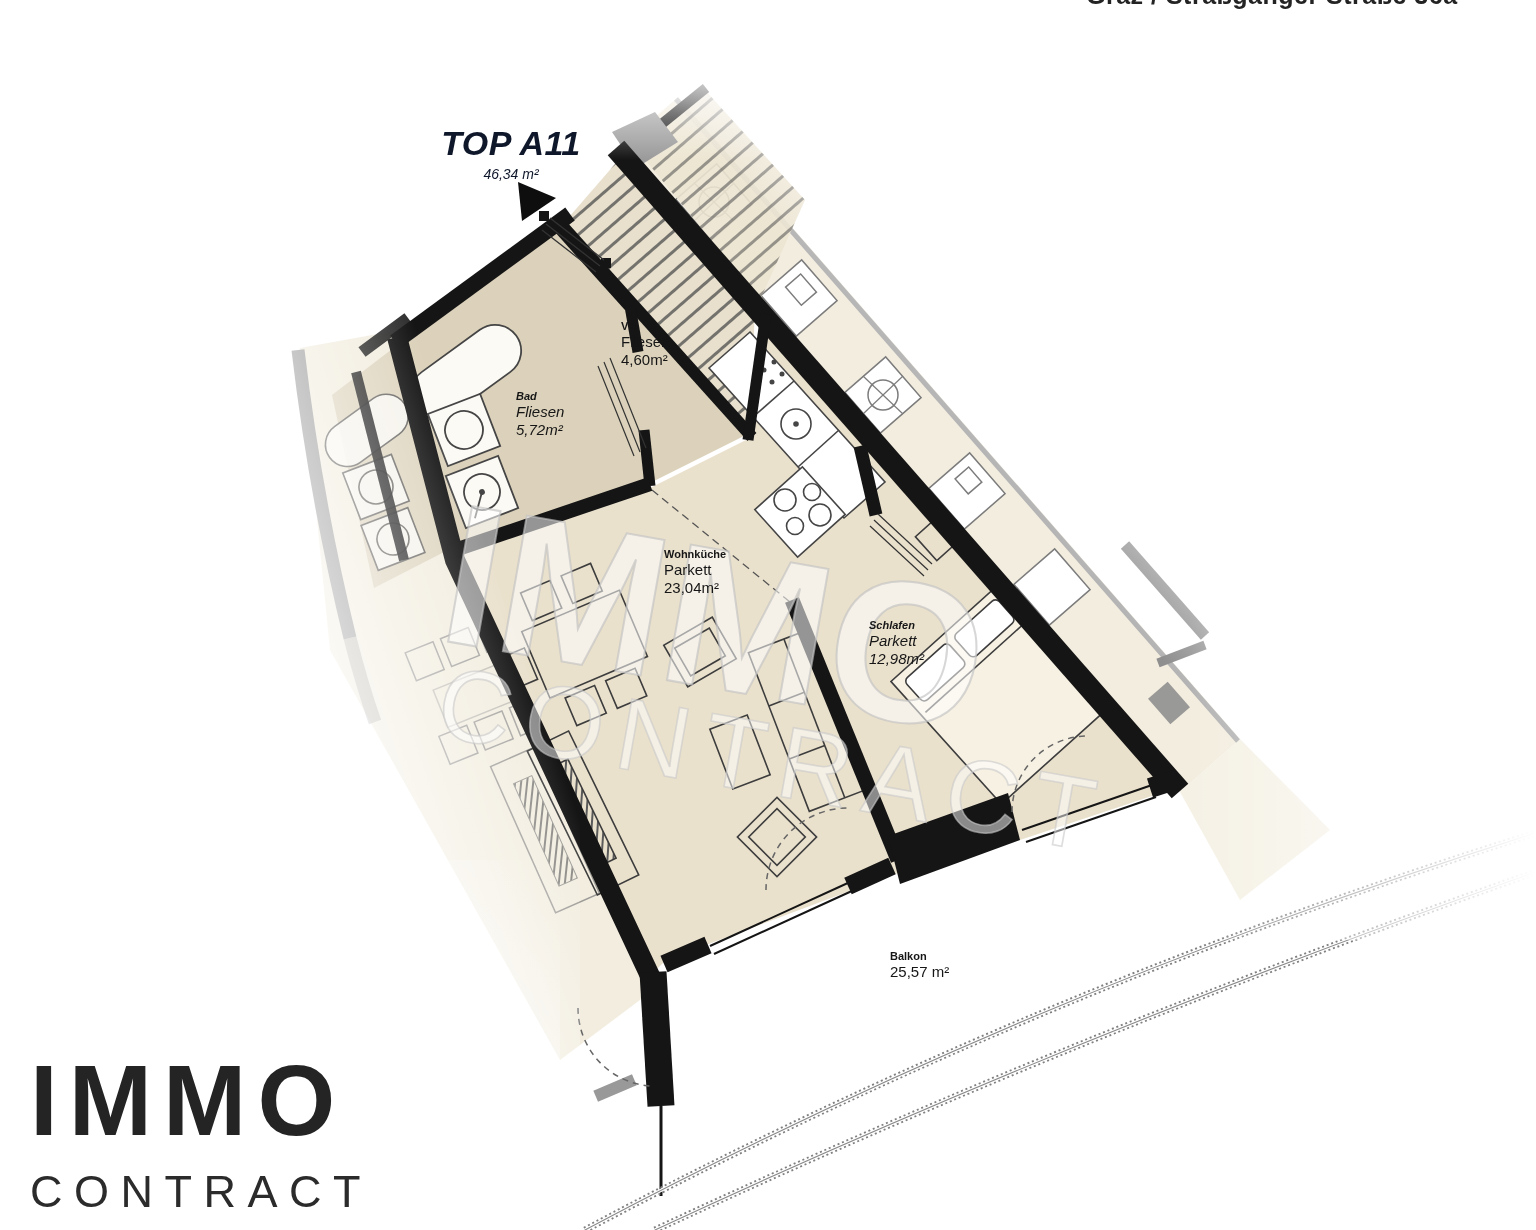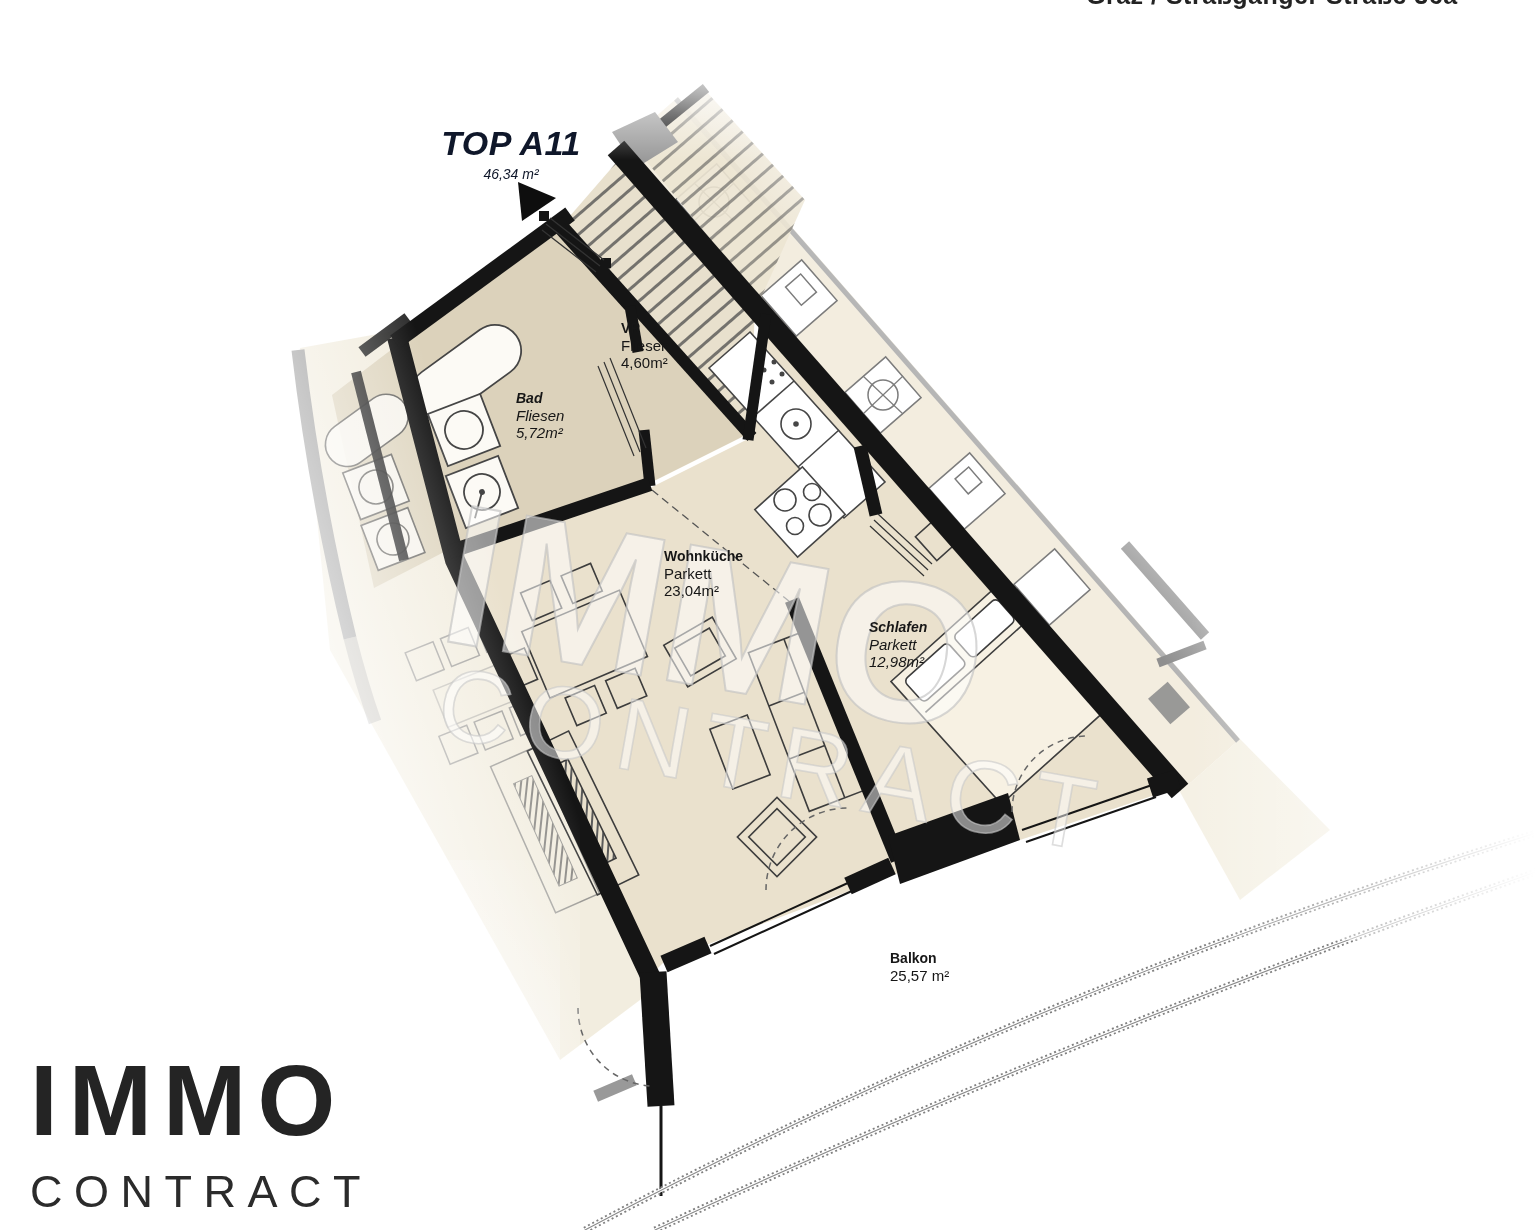--- a/index.html
+++ b/index.html
@@ -5,21 +5,21 @@
   html,body{margin:0;padding:0;background:#fff;}
   .stage{position:relative;width:1536px;height:1230px;background:#ffffff;overflow:hidden;
          font-family:"Liberation Sans", sans-serif;}
   .plan-svg{position:absolute;left:0;top:0;}
   .banner{position:absolute;left:1086px;top:-19px;font-size:25px;font-weight:bold;color:#232323;
           white-space:nowrap;letter-spacing:.5px;}
   .unit-label{position:absolute;left:441px;top:124px;width:140px;text-align:center;color:#0f172a;font-style:italic;}
   .unit-name{font-size:34px;font-weight:bold;letter-spacing:.5px;}
   .unit-area{font-size:14px;margin-top:3px;}
   .rlabel{position:absolute;color:#161616;line-height:1.18;font-size:15px;}
-  .rlabel .rn{font-weight:bold;font-size:14px;}
+  .rlabel .rn{font-weight:bold;font-size:11px;}
   .lab-bad{left:516px;top:390px;font-style:italic;}
   .lab-vr{left:621px;top:320px;}
   .lab-wk{left:664px;top:548px;}
   .lab-schlafen{left:869px;top:619px;font-style:italic;}
   .lab-balkon{left:890px;top:950px;}
   .logo{position:absolute;left:30px;top:1050px;color:#242424;}
   .logo-brand{font-size:100px;font-weight:bold;letter-spacing:11px;line-height:1;}
   .logo-sub{font-size:45px;font-weight:400;letter-spacing:11.5px;margin-top:16px;color:#2b2b2b;}
 </style>
 </head>

